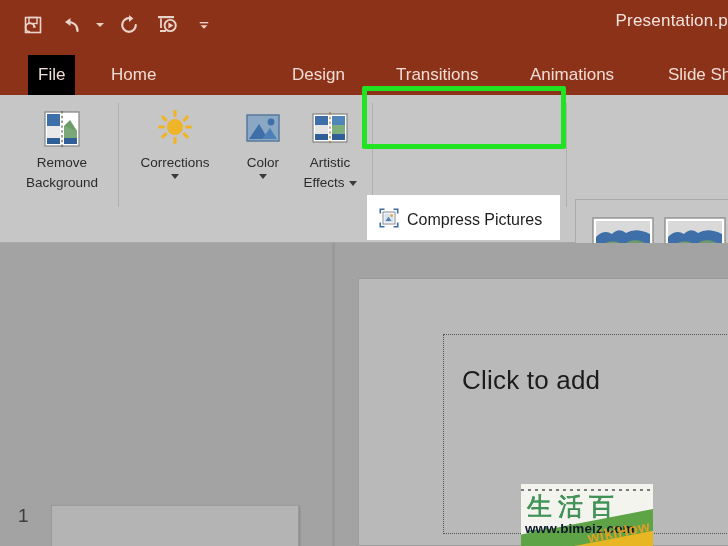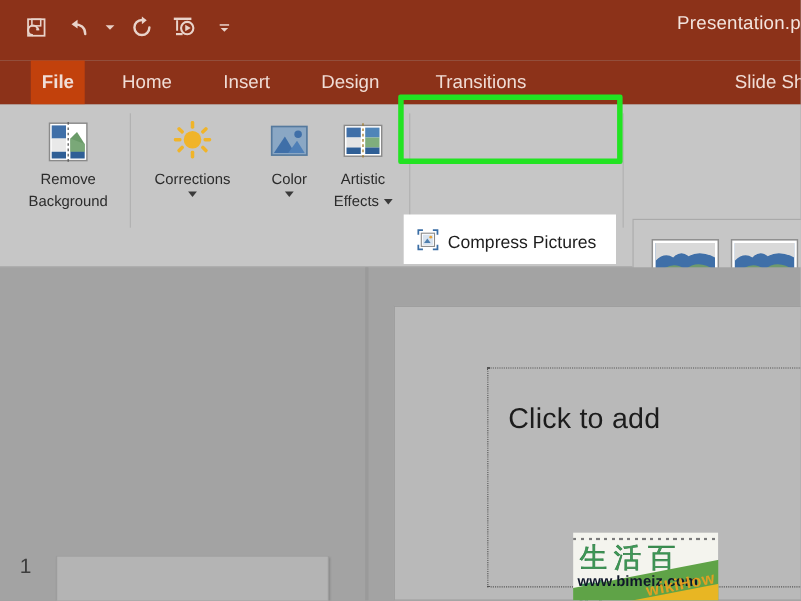--- a/index.html
+++ b/index.html
@@ -34,21 +34,21 @@
   
   .tabbar {
     position: absolute; left: 0; top: 55px; width: 728px; height: 40px;
     background: #8c3219;
   }
   .tab {
     position: absolute; top: 0; height: 40px;
     display: flex; align-items: center;
     font-size: 17px; color: #f0ddd6; white-space: nowrap; cursor: pointer;
   }
-  .tab.file { background: #c2410c; padding: 0 10px; font-weight: bold; }
+  .tab.file { background: #000000; padding: 0 10px; }
 
   
   .ribbon {
     position: absolute; left: 0; top: 95px; width: 728px; height: 148px;
     background: #c6c6c6;
     border-bottom: 1px solid #a8a8a8;
     padding-left: 40px;
   }
   .rb-group { position: absolute; top: 0; height: 126px; }
   .grp-label {
@@ -211,23 +211,23 @@
         </svg>
       </div>
     </div>
 
     <div class="doc-title">Presentation.p</div>
   </div>
 
   <div class="tabbar">
     <div class="tab file" style="left:28px">File</div>
     <div class="tab" style="left:111px">Home</div>
-    <div class="tab" style="left:203px">Insert</div>
     <div class="tab" style="left:292px">Design</div>
     <div class="tab" style="left:396px">Transitions</div>
+    <div class="tab" style="left:530px">Animations</div>
     <div class="tab" style="left:668px">Slide Sh</div>
   </div>
 
   <div class="ribbon">
 
     <div class="rb-group" style="left:0; width:372px;">
 
       <div class="big-btn" style="left:8px; top:10px; width:108px;">
         <span class="ico">
           <svg width="44" height="44" viewBox="0 0 44 44">

